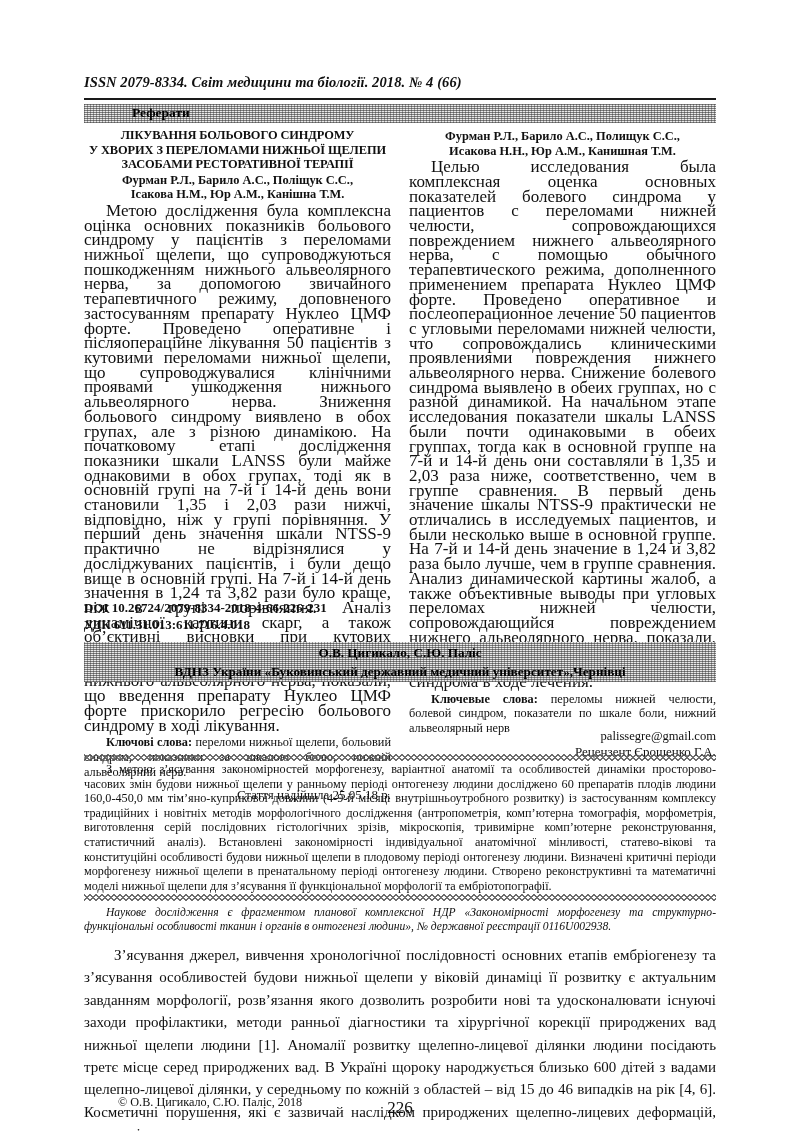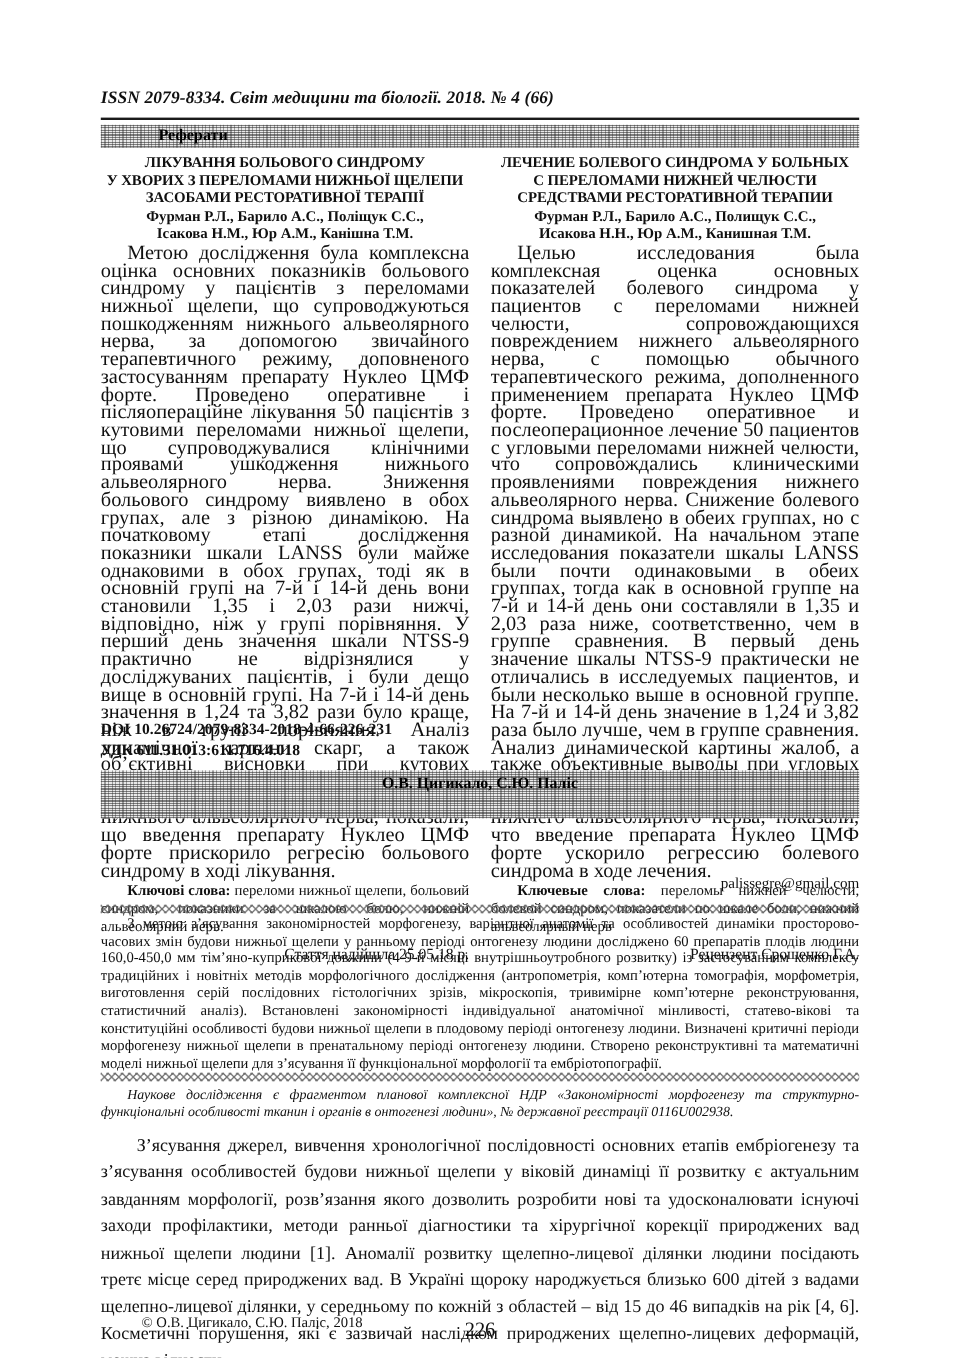--- a/index.html
+++ b/index.html
@@ -271,38 +271,38 @@
       <div class="abs-title">ЛІКУВАННЯ БОЛЬОВОГО СИНДРОМУ<br>У ХВОРИХ З ПЕРЕЛОМАМИ НИЖНЬОЇ ЩЕЛЕПИ<br>ЗАСОБАМИ РЕСТОРАТИВНОЇ ТЕРАПІЇ</div>
       <div class="abs-authors">Фурман Р.Л., Барило А.С., Поліщук С.С.,<br>Ісакова Н.М., Юр А.М., Канішна Т.М.</div>
       <div class="abs-body">Метою дослідження була комплексна оцінка основних показників больового синдрому у пацієнтів з переломами нижньої щелепи, що супроводжуються пошкодженням нижнього альвеолярного нерва, за допомогою звичайного терапевтичного режиму, доповненого застосуванням препарату Нуклео ЦМФ форте. Проведено оперативне і післяопераційне лікування 50 пацієнтів з кутовими переломами нижньої щелепи, що супроводжувалися клінічними проявами ушкодження нижнього альвеолярного нерва. Зниження больового синдрому виявлено в обох групах, але з різною динамікою. На початковому етапі дослідження показники шкали LANSS були майже однаковими в обох групах, тоді як в основній групі на 7-й і 14-й день вони становили 1,35 і 2,03 рази нижчі, відповідно, ніж у групі порівняння. У перший день значення шкали NTSS-9 практично не відрізнялися у досліджуваних пацієнтів, і були дещо вище в основній групі. На 7-й і 14-й день значення в 1,24 та 3,82 рази було краще, ніж в групі порівняння. Аналіз динамічної картини скарг, а також об’єктивні висновки при кутових переломах нижньої щелепи, що супроводжується пошкодженням нижнього альвеолярного нерва, показали, що введення препарату Нуклео ЦМФ форте прискорило регресію больового синдрому в ході лікування.</div>
       <div class="abs-kw">
         <b>Ключові слова:</b><span> переломи нижньої щелепи, больовий синдром, показники за шкалою болю, нижній альвеолярний нерв.</span>
       </div>
       <div class="abs-note">Стаття надійшла 25.05.18 р.</div>
     </div>
 
     <div class="abs-col">
-      <div class="abs-title">ЛЕЧЕНИЕ БОЛЕВОГО СИНДРОМА У БОЛЬНЫХ<br>С ПЕРЕЛОМАМИ НИЖНЕЙ ЧЕЛЮСТИ<br>СРЕДСТВАМИ РЕСТОРАТИВНОЙ ТЕРАПИИ</div>
       <div class="abs-authors">Фурман Р.Л., Барило А.С., Полищук С.С.,<br>Исакова Н.Н., Юр А.М., Канишная Т.М.</div>
       <div class="abs-body">Целью исследования была комплексная оценка основных показателей болевого синдрома у пациентов с переломами нижней челюсти, сопровождающихся повреждением нижнего альвеолярного нерва, с помощью обычного терапевтического режима, дополненного применением препарата Нуклео ЦМФ форте. Проведено оперативное и послеоперационное лечение 50 пациентов с угловыми переломами нижней челюсти, что сопровождались клиническими проявлениями повреждения нижнего альвеолярного нерва. Снижение болевого синдрома выявлено в обеих группах, но с разной динамикой. На начальном этапе исследования показатели шкалы LANSS были почти одинаковыми в обеих группах, тогда как в основной группе на 7-й и 14-й день они составляли в 1,35 и 2,03 раза ниже, соответственно, чем в группе сравнения. В первый день значение шкалы NTSS-9 практически не отличались в исследуемых пациентов, и были несколько выше в основной группе. На 7-й и 14-й день значение в 1,24 и 3,82 раза было лучше, чем в группе сравнения. Анализ динамической картины жалоб, а также объективные выводы при угловых переломах нижней челюсти, сопровождающийся повреждением нижнего альвеолярного нерва, показали, что введение препарата Нуклео ЦМФ форте ускорило регрессию болевого синдрома в ходе лечения.</div>
       <div class="abs-kw">
         <b>Ключевые слова:</b><span> переломы нижней челюсти, болевой синдром, показатели по шкале боли, нижний альвеолярный нерв</span>
       </div>
       <div class="abs-note">Рецензент Єрошенко Г.А.</div>
     </div>
 
   </div>
 
   <div class="doi-block">
     <div>DOI 10.26724/2079-8334-2018-4-66-226-231</div>
     <div>УДК 611.31.013:611.716.4.018</div>
   </div>
 
   <div class="band-authors hatch">
     <div class="line line1">О.В. Цигикало, С.Ю. Паліс</div>
+    <div class="line line2">ВДНЗ України «Буковинський державний медичний університет»,Чернівці</div>
   </div>
 
   <div class="art-email">palissegre@gmail.com</div>
 
   <div class="wavy wavy-1"></div>
 
   <div class="art-abs">З метою з’ясування закономірностей морфогенезу, варіантної анатомії та особливостей динаміки просторово-часових змін будови нижньої щелепи у ранньому періоді онтогенезу людини досліджено 60 препаратів плодів людини 160,0-450,0 мм тім’яно-куприкової довжини (4-9-й місяці внутрішньоутробного розвитку) із застосуванням комплексу традиційних і новітніх методів морфологічного дослідження (антропометрія, комп’ютерна томографія, морфометрія, виготовлення серій послідовних гістологічних зрізів, мікроскопія, тривимірне комп’ютерне реконструювання, статистичний аналіз). Встановлені закономірності індивідуальної анатомічної мінливості, статево-вікові та конституційні особливості будови нижньої щелепи в плодовому періоді онтогенезу людини. Визначені критичні періоди морфогенезу нижньої щелепи в пренатальному періоді онтогенезу людини. Створено реконструктивні та математичні моделі нижньої щелепи для з’ясування її функціональної морфології та ембріотопографії.</div>
 
   <div class="wavy wavy-2"></div>
 

